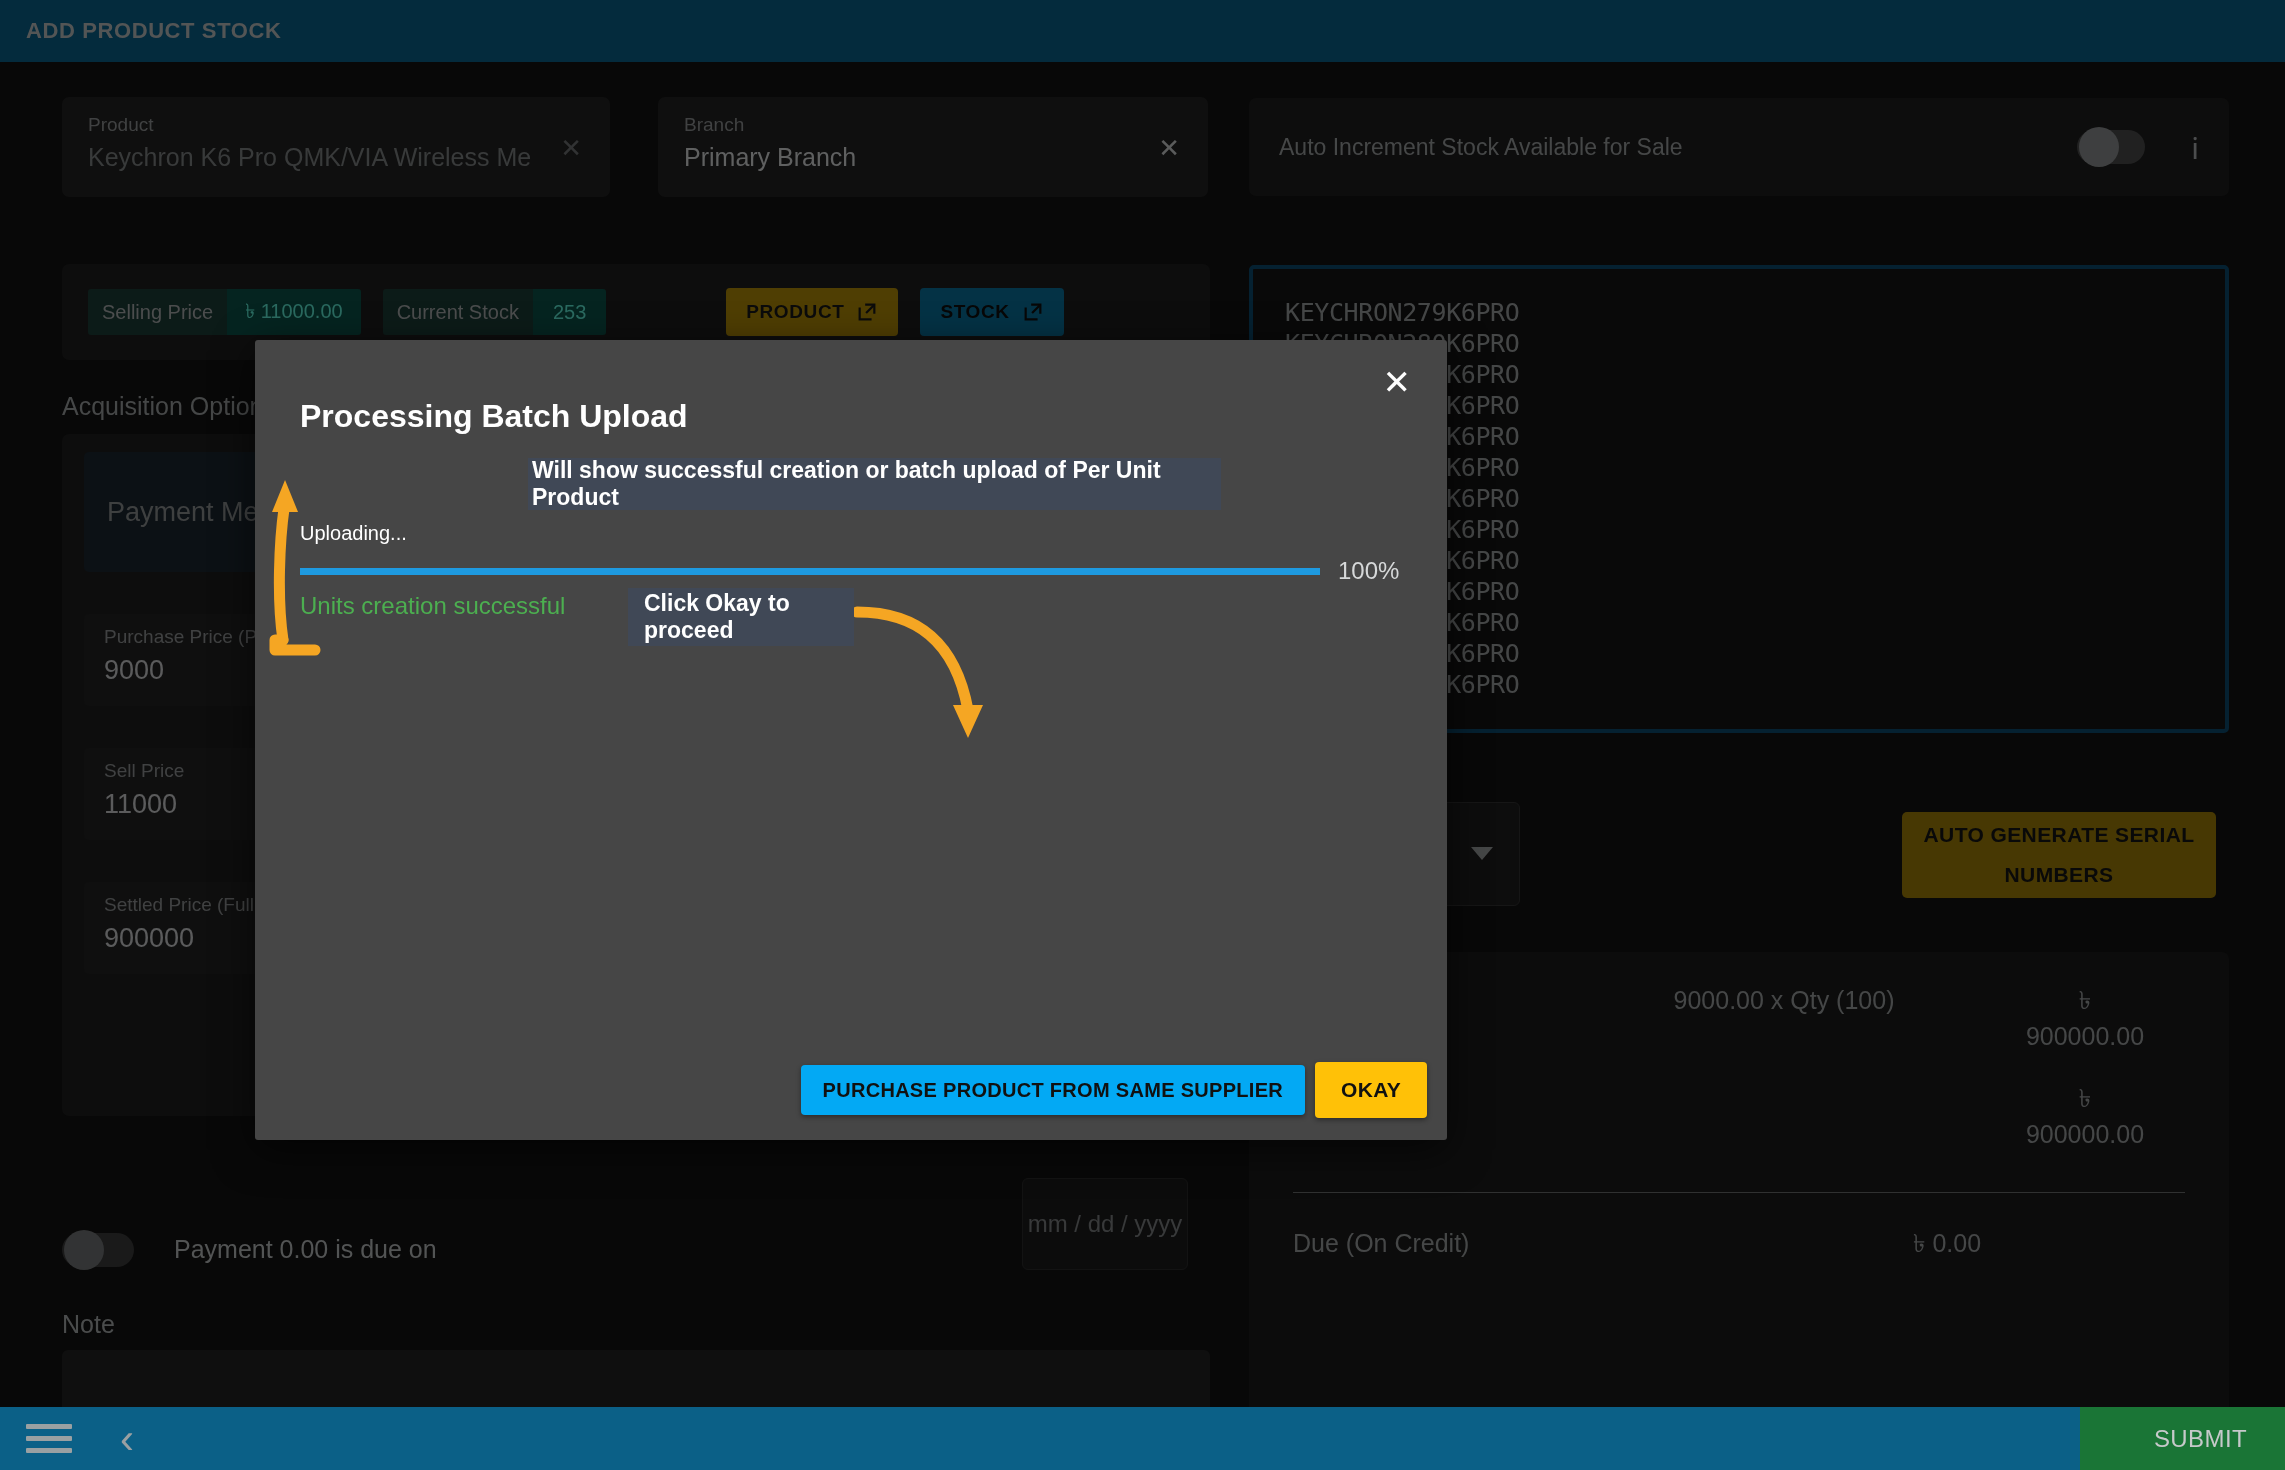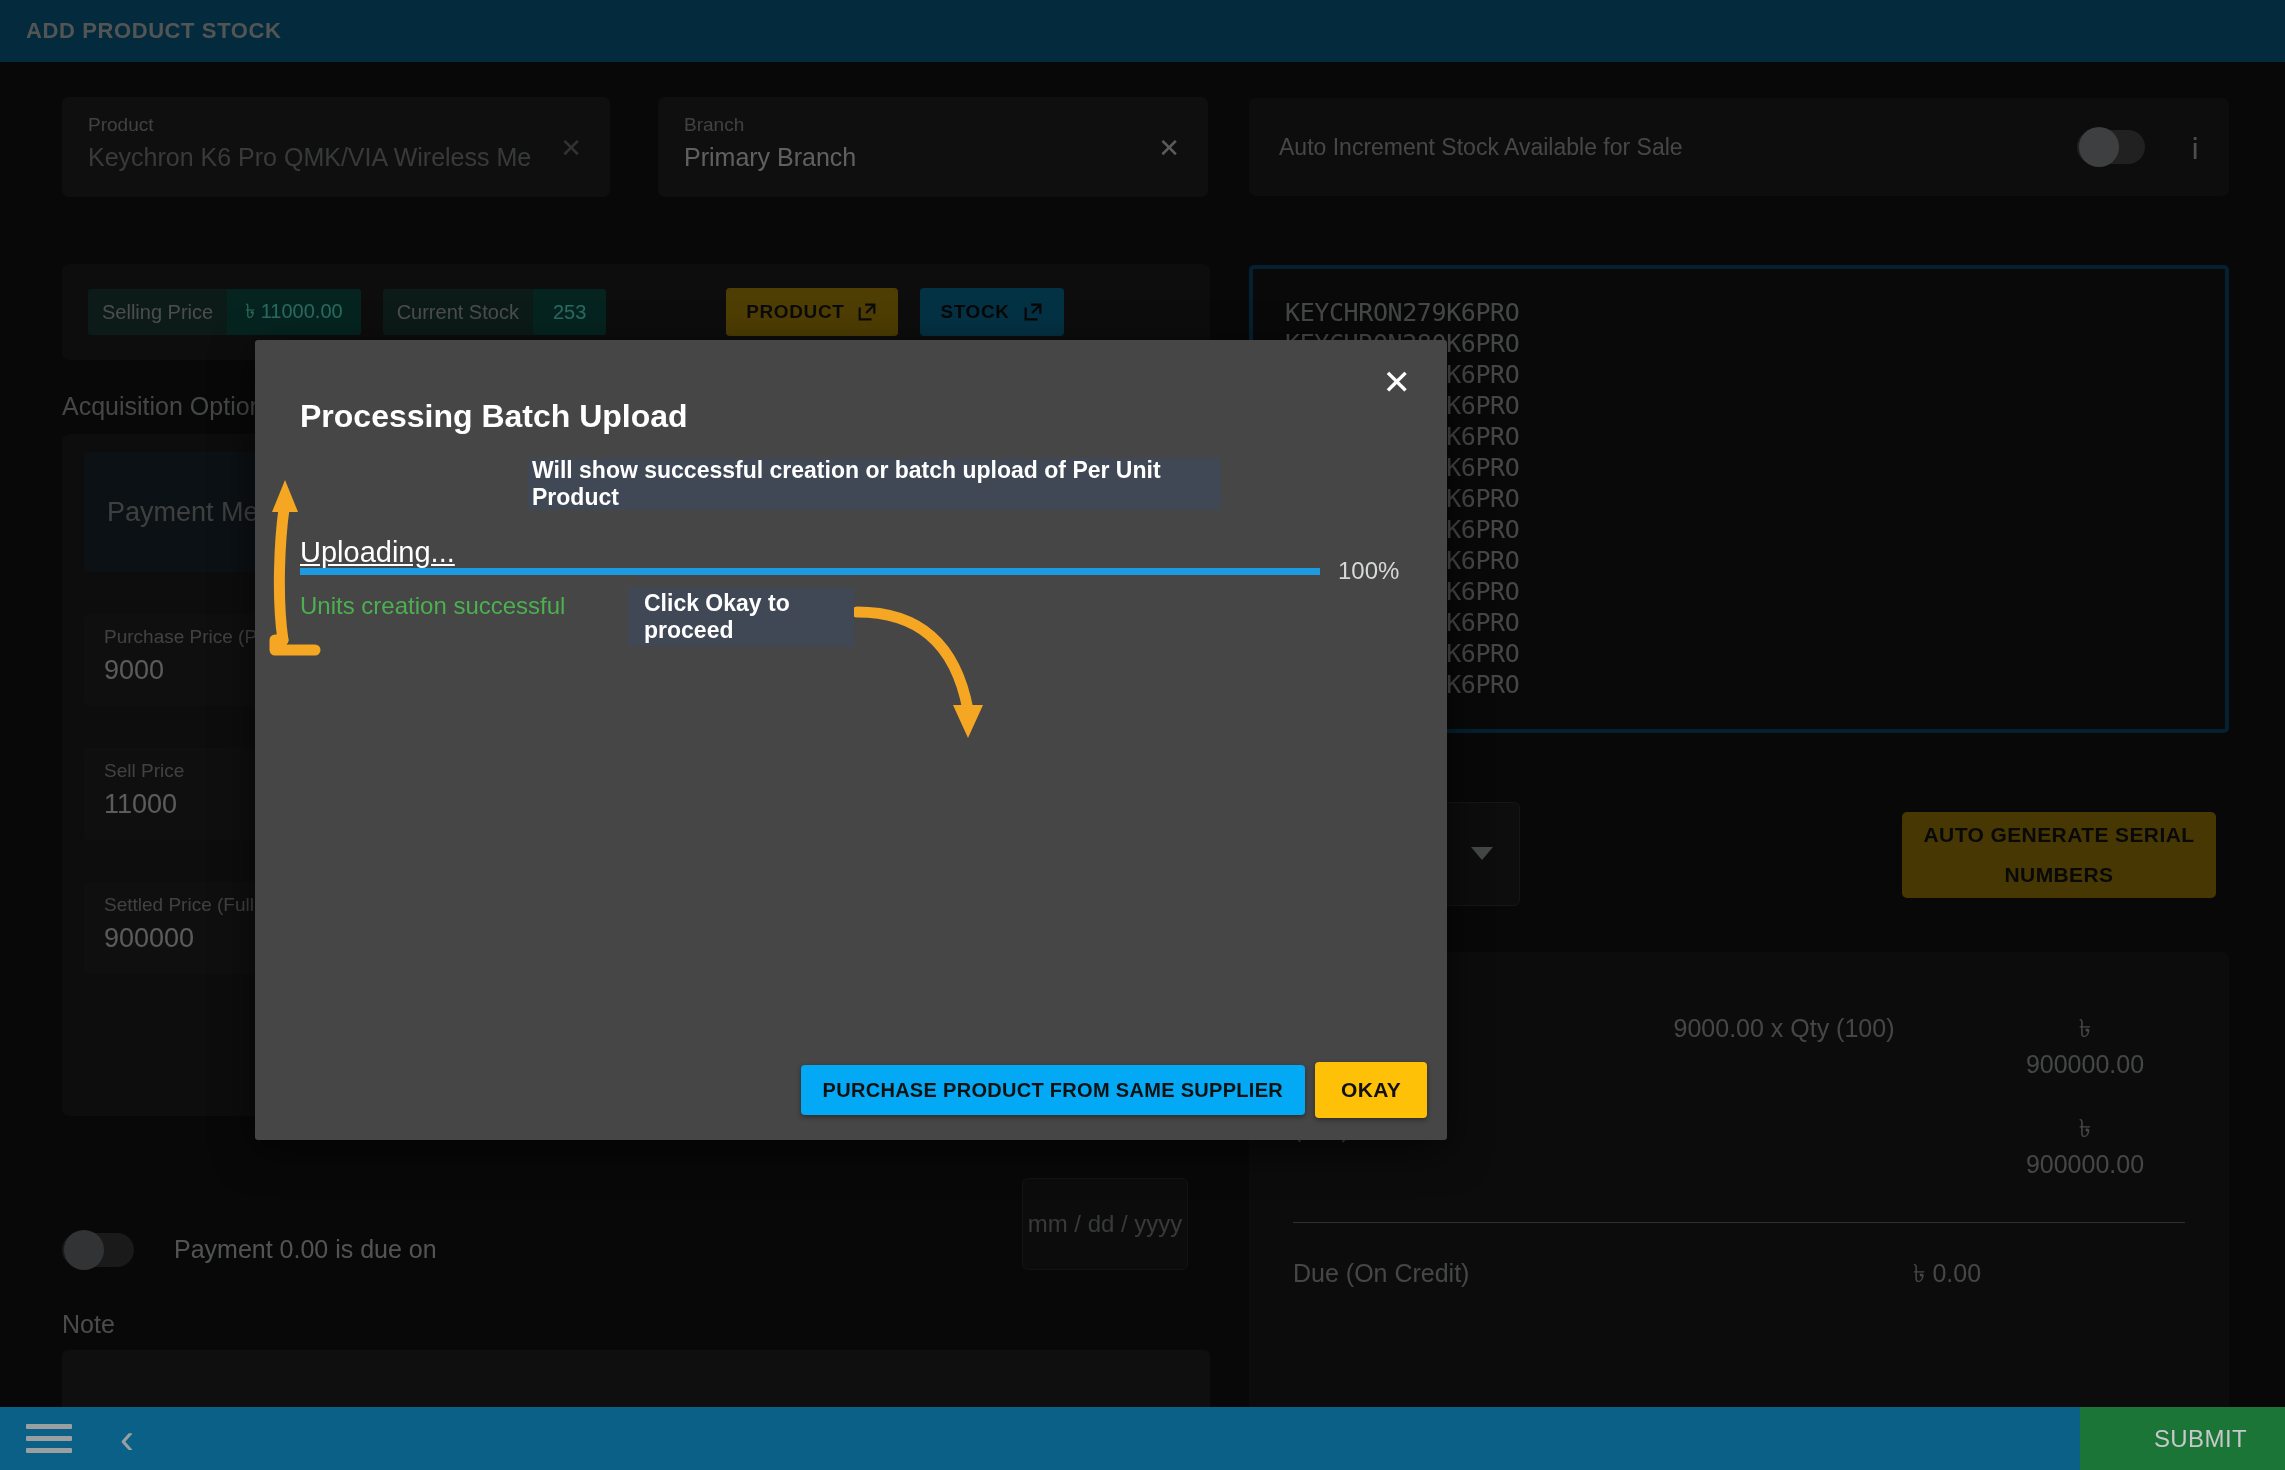--- a/index.html
+++ b/index.html
@@ -213,21 +213,21 @@
     font-size: 21px; font-weight: bold; letter-spacing: 0.4px;
     line-height: 40px; cursor: pointer;
   }
 
   .totals {
     position: absolute; left: 1249px; top: 890px;
     width: 980px; height: 490px;
     background: #1c1c1c; border-radius: 7px;
     padding: 30px 44px;
   }
-  .tot-row { display: flex; align-items: flex-start; margin-bottom: 26px; margin-top: 28px; }
+  .tot-row { display: flex; align-items: flex-start; margin-bottom: 26px; }
   .tot-lab { flex: 0 0 290px; font-size: 25px; color: #9a9d9e; line-height: 36px; }
   .tot-mid { flex: 1; text-align: center; font-size: 25px; color: #9a9d9e; line-height: 36px; }
   .tot-val { flex: 0 0 200px; text-align: center; font-size: 25px; color: #9a9d9e; line-height: 36px; }
   .tot-hr { border-top: 1px solid #6a6d6e; margin: 40px 0 32px 0; }
   .tot-row.final .tot-lab { flex: 0 0 420px; }
   .tot-row.final .tot-val { flex: 1; text-align: left; padding-left: 200px; }
 
   
   .bottombar {
     position: absolute; left: 0; top: 1407px;
@@ -269,22 +269,22 @@
     position: absolute; right: 36px; top: 25px;
     color: #ffffff; font-size: 34px; font-weight: bold;
     cursor: pointer; line-height: 34px;
     font-family: "DejaVu Sans", sans-serif;
   }
   .modal-title {
     position: absolute; left: 45px; top: 58px;
     color: #ffffff; font-size: 32px; font-weight: bold;
   }
   .modal-upload {
-    position: absolute; left: 45px; top: 196px;
-    color: #ffffff; font-size: 29px; text-decoration: underline;
+    position: absolute; left: 45px; top: 182px;
+    color: #ffffff; font-size: 20px;
   }
   .bar-wrap {
     position: absolute; left: 45px; top: 218px;
     width: 1100px; height: 26px;
     display: flex; align-items: center;
   }
   .bar-track {
     width: 1020px; height: 7px; background: #464646;
   }
   .bar-fill {

